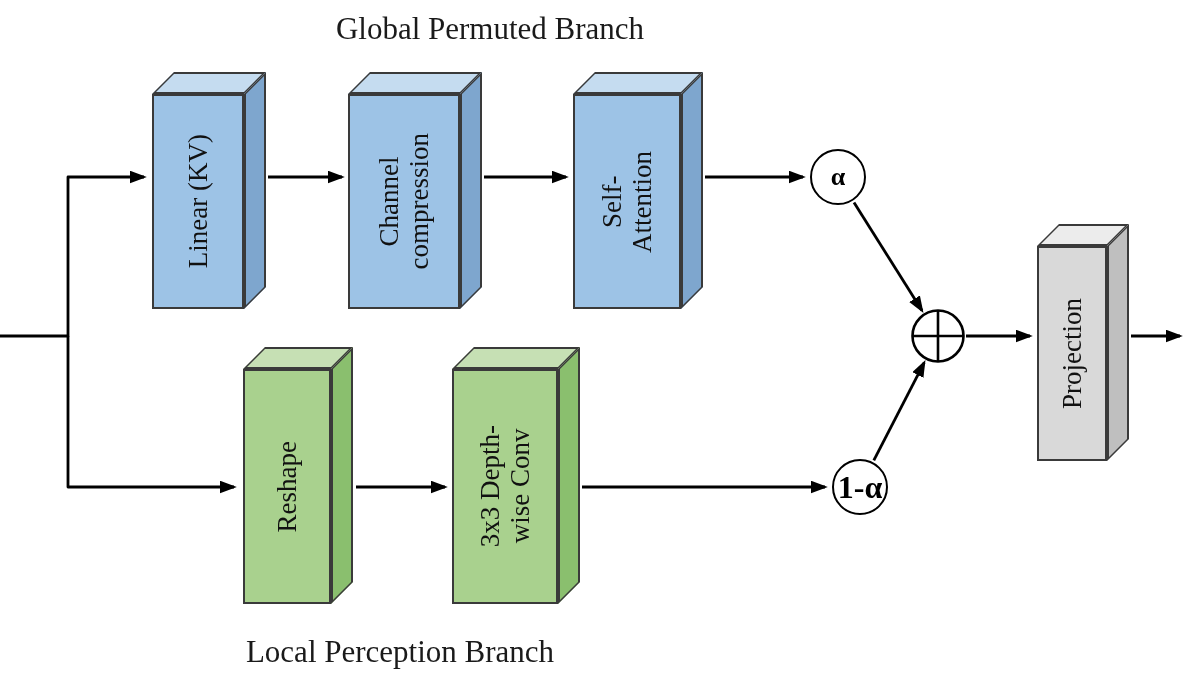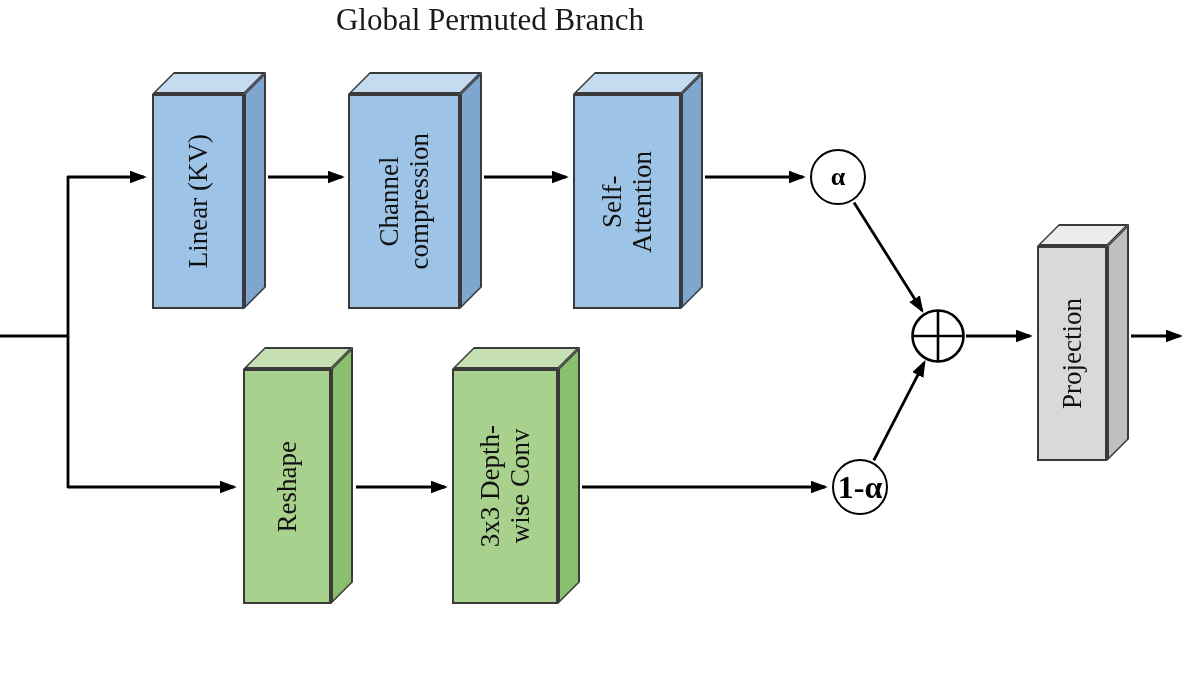--- a/index.html
+++ b/index.html
@@ -7,21 +7,21 @@
     position:relative; width:1190px; height:681px; background:#ffffff;
     font-family:"Liberation Serif","DejaVu Serif",serif; color:#111;
     overflow:hidden;
   }
   #wires { position:absolute; left:0; top:0; width:1190px; height:681px; }
 
   .diagram-title {
     position:absolute; text-align:center; font-size:31px; color:#1a1a1a;
     white-space:nowrap;
   }
-  #title-global { left:250px; top:2px;  width:480px; }
+  #title-global { left:250px; top:11px;  width:480px; }
   #title-local  { left:170px; top:634px; width:460px; }
 
   
   .box3d { position:absolute; }
   .box3d .face { position:absolute; box-sizing:border-box; border:2px solid var(--box-border,#3a3a3a); }
   .box3d .top  {
     left:0; top:0; width:calc(100% - 22px); height:22px;
     transform:skewX(-45deg); transform-origin:0 100%;
   }
   .box3d .side {
@@ -89,20 +89,21 @@
       <path d="M966,336 H1030" marker-end="url(#ah)"></path>
       <path d="M1131,336 H1180" marker-end="url(#ah)"></path>
     </g>
     <g>
       <circle cx="938" cy="336" r="25.5" fill="#fff" stroke="#000" stroke-width="2.6"></circle>
       <path d="M938,310.5 V361.5 M912.5,336 H963.5" stroke="#000" stroke-width="2.6" fill="none"></path>
     </g>
   </svg>
 
   <div id="title-global" class="diagram-title">Global Permuted Branch</div>
+  <div id="title-local" class="diagram-title">Local Perception Branch</div>
 
   <div id="box-linear" class="box3d b-global">
     <div class="face top"></div>
     <div class="face side"></div>
     <div class="face front">
       <span class="vtext">Linear (KV)</span>
     </div>
   </div>
 
   <div id="box-channel" class="box3d b-global">

